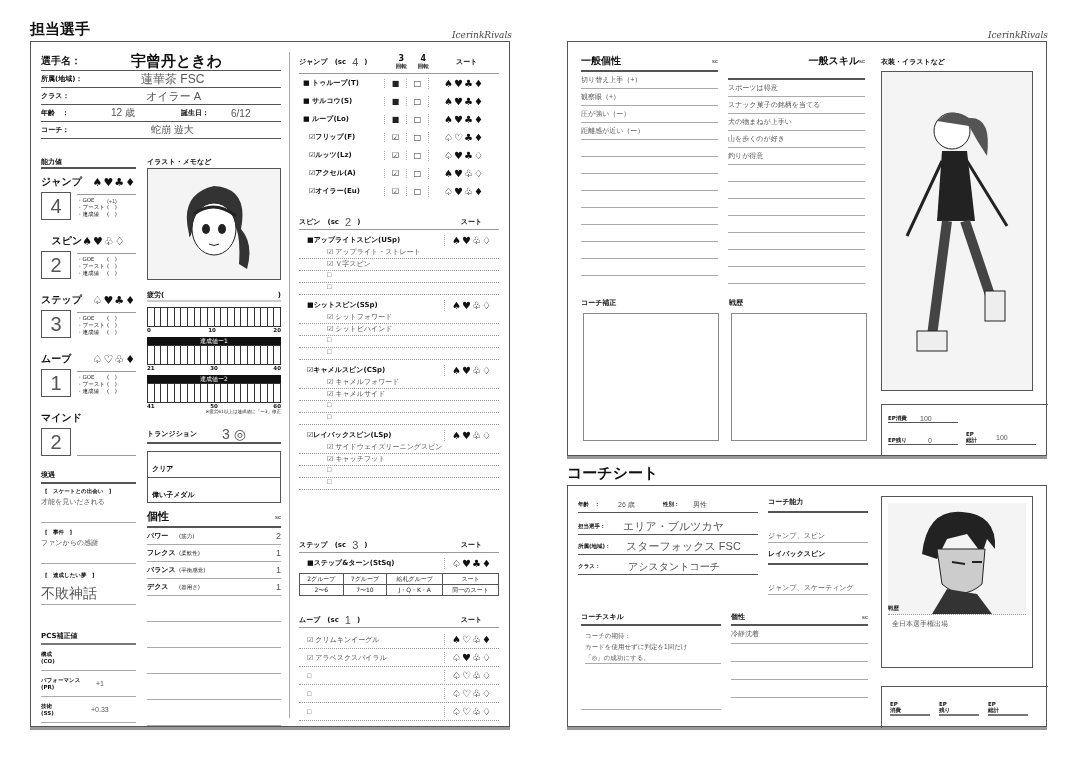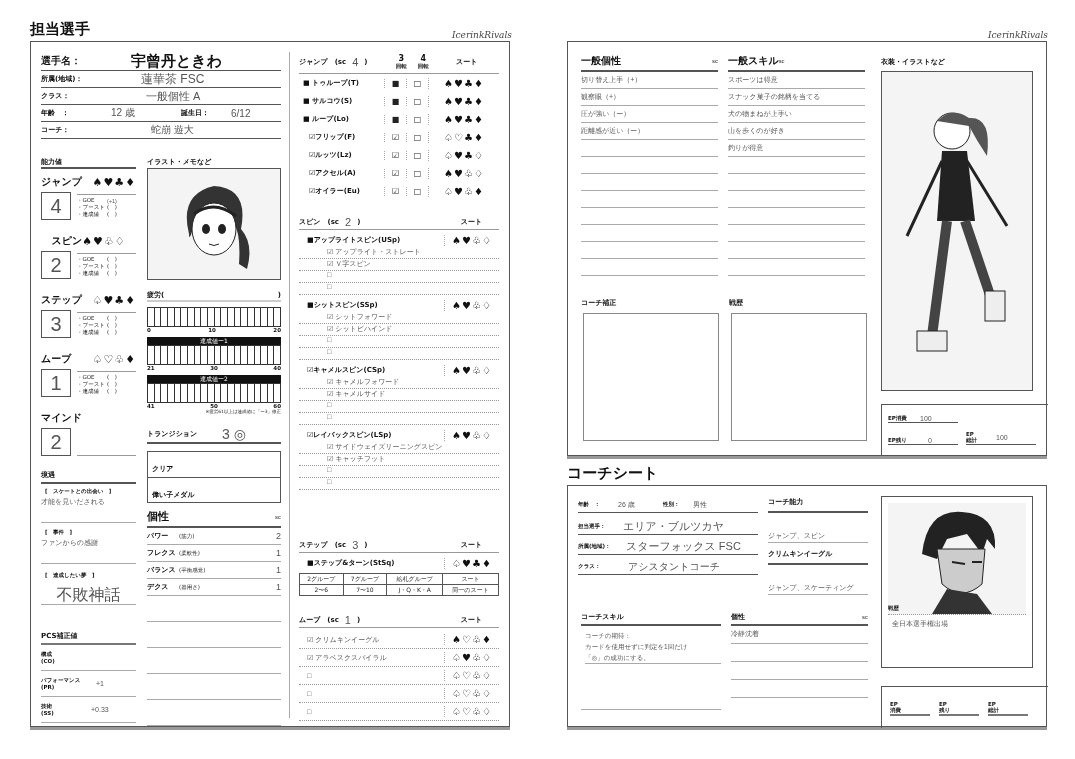--- a/index.html
+++ b/index.html
@@ -39,21 +39,21 @@
     <div class="row uline" style="height:19px">
       <span class="b" style="width:90px;font-size:10px">選手名：</span>
       <span class="b" style="font-size:15px">宇曾丹ときわ</span>
     </div>
     <div class="row uline" style="height:17px">
       <span class="b sm" style="width:100px">所属(地域)：</span>
       <span class="hw" style="font-size:12px">蓮華茶 FSC</span>
     </div>
     <div class="row uline" style="height:17px">
       <span class="b sm" style="width:105px">クラス：</span>
-      <span class="hw" style="font-size:11px">一般個性 A</span>
+      <span class="hw" style="font-size:11px">オイラー A</span>
     </div>
     <div class="row uline" style="height:17px">
       <span class="b sm" style="width:70px">年齢　：</span>
       <span class="hw" style="width:70px;font-size:10px">12 歳</span>
       <span class="b sm" style="width:50px">誕生日：</span>
       <span class="hw" style="font-size:10px">6/12</span>
     </div>
     <div class="row uline" style="height:17px">
       <span class="b sm" style="width:110px">コーチ：</span>
       <span class="hw" style="font-size:10px">蛇崩 遊大</span>
@@ -166,21 +166,21 @@
     </div>
   </div>
 
   <div class="abs" style="left:10px;top:428px;width:95px">
     <div class="b sm uline" style="padding-bottom:2px;border-width:2px">境遇</div>
     <div class="tiny b" style="margin-top:4px;padding-left:4px">[　スケートとの出会い　]</div>
     <div class="hw sm lline" style="height:28px;padding-top:2px">才能を見いだされる</div>
     <div class="tiny b" style="margin-top:6px;padding-left:4px">[　事件　]</div>
     <div class="hw sm lline" style="height:28px;padding-top:2px">ファンからの感謝</div>
     <div class="tiny b" style="margin-top:8px;padding-left:4px">[　達成したい夢　]</div>
-    <div class="hw lline" style="height:26px;padding-top:6px;text-align:center;font-size:16px">不敗神話</div>
+    <div class="hw lline" style="height:26px;padding-top:6px;font-size:14px">不敗神話</div>
   </div>
 
   <div class="abs" style="left:10px;top:589px;width:95px">
     <div class="b sm uline" style="padding-bottom:2px;border-width:2px;border-color:#777">PCS補正値</div>
     <div class="row lline" style="height:26px">
         <div class="tiny b" style="width:55px">
           <div>構成</div>
           <div>(CO)</div>
         </div>
         <span class="hw sm"></span>
@@ -529,21 +529,21 @@
     <div class="hw sm lline" style="height:17px"></div>
     <div class="hw sm lline" style="height:17px"></div>
     <div class="hw sm lline" style="height:17px"></div>
     <div class="hw sm lline" style="height:17px"></div>
     <div class="hw sm lline" style="height:17px"></div>
     <div class="hw sm lline" style="height:17px"></div>
     <div class="hw sm lline" style="height:17px"></div>
     <div class="hw sm lline" style="height:17px"></div>
   </div>
   <div class="abs" style="left:160px;top:12px;width:137px">
-    <div class="row uline" style="justify-content:flex-start;border-width:2px;padding-bottom:2px">
+    <div class="row uline" style="justify-content:flex-end;border-width:2px;padding-bottom:10px">
         <span class="b" style="font-size:10px">一般スキル</span>
         <span class="tiny">sc</span>
       </div>
     <div class="hw sm lline" style="height:17px;padding-top:3px">スポーツは得意</div>
     <div class="hw sm lline" style="height:17px;padding-top:3px">スナック菓子の銘柄を当てる</div>
     <div class="hw sm lline" style="height:17px;padding-top:3px">犬の物まねが上手い</div>
     <div class="hw sm lline" style="height:17px;padding-top:3px">山を歩くのが好き</div>
     <div class="hw sm lline" style="height:17px;padding-top:3px">釣りが得意</div>
     <div class="hw sm lline" style="height:17px"></div>
     <div class="hw sm lline" style="height:17px"></div>
@@ -607,21 +607,21 @@
         <span class="hw" style="font-size:11px">スターフォックス FSC</span>
       </div>
     <div class="row uline" style="height:20px;padding-top:4px">
         <span class="b tiny" style="width:50px">クラス：</span>
         <span class="hw" style="font-size:10px">アシスタントコーチ</span>
       </div>
   </div>
   <div class="abs" style="left:200px;top:5px;width:100px">
     <div class="b sm uline" style="height:22px;padding-top:6px;border-width:2px">コーチ能力</div>
     <div class="hw tiny lline" style="height:30px;padding-top:18px;font-size:7px">ジャンプ、スピン</div>
-    <div class="b sm uline" style="height:22px;padding-top:6px;border-width:2px">クリムキンイーグル</div>
+    <div class="b sm uline" style="height:22px;padding-top:6px;border-width:2px">レイバックスピン</div>
     <div class="hw lline" style="height:30px;padding-top:18px;font-size:7px">ジャンプ、スケーティング</div>
   </div>
   <div class="abs" style="left:13px;top:126px;width:140px">
     <div class="b sm uline" style="border-width:2px;padding-bottom:2px">コーチスキル</div>
     <div class="hw tiny" style="padding:4px 0 0 4px;font-size:6.5px;line-height:11px">
       <div>コーチの期待：</div>
       <div>カードを使用せずに判定を1回だけ</div>
       <div class="lline">「◎」の成功にする。</div>
     </div>
     <div class="lline" style="height:46px"></div>

